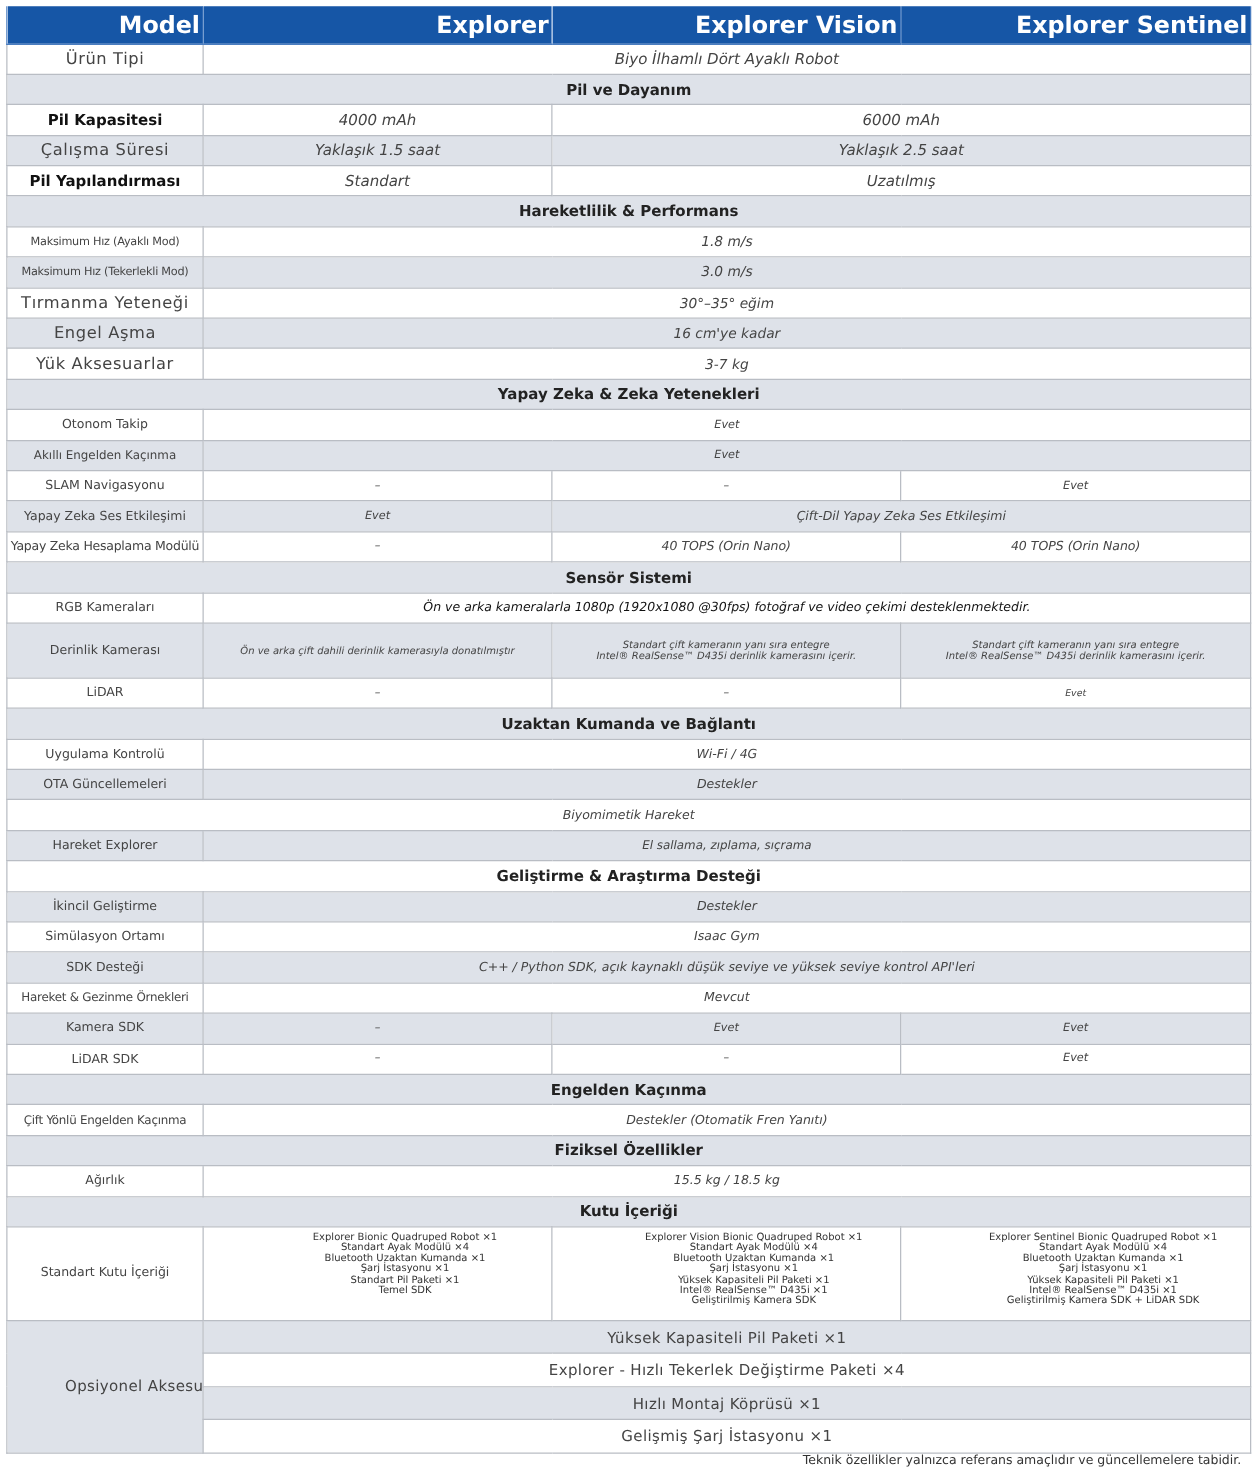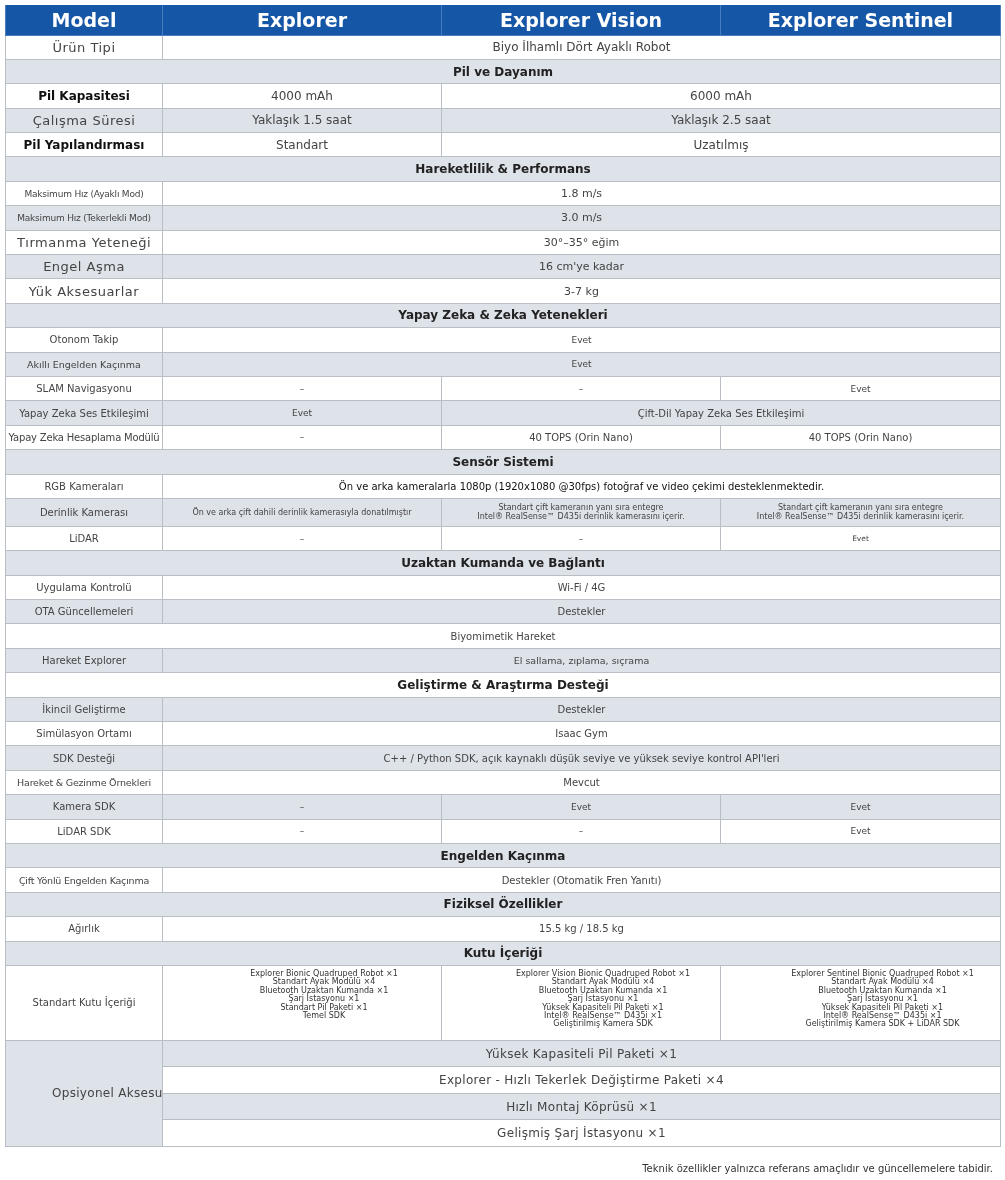--- a/index.html
+++ b/index.html
@@ -5,31 +5,31 @@
   * { box-sizing: border-box; margin: 0; padding: 0; }
   html, body { width: 1005px; height: 1180px; background: #ffffff; overflow: hidden; }
   body { font-family: "DejaVu Sans", sans-serif; color: #333; position: relative; }
   .wrap { position: absolute; left: 5px; top: 5px; width: 995px; }
   table { border-collapse: collapse; width: 995px; table-layout: fixed; }
   col.c0 { width: 157px; }
   col.c1 { width: 279px; }
   col.c2 { width: 279px; }
   col.c3 { width: 280px; }
   td, th { border: 1px solid #b9bdc4; text-align: center; vertical-align: middle; padding: 0 2px; overflow: hidden; white-space: nowrap; }
-  thead th { background: #1656a6; color: #fff; font-weight: bold; font-size: 19px; height: 30px; border-color: #4a7dc0; border-top: none; }
+  thead th { background: #1656a6; color: #fff; font-weight: bold; font-size: 19px; height: 30px; border-color: #4a7dc0; border-top: none; text-align: right; }
   tr { height: 24.4px; }
   tr.w td { background: #ffffff; }
   tr.g td { background: #dee2e9; }
   tr.sec td { font-weight: bold; font-size: 12px; color: #222; }
   td { font-size: 11px; color: #444; }
   td.lab { font-size: 11px; color: #444; }
   td.lab.big { font-size: 13px; letter-spacing: 0.5px; }
   td.lab.tiny { font-size: 9px; letter-spacing: -0.2px; }
   td.lab.bold { font-weight: bold; color: #111; font-size: 12px; }
-  td.val { font-size: 11px; }
+  td.val { font-size: 11px; font-style: italic; }
   td.val.sm { font-size: 9px; }
   td.val.xs { font-size: 8px; line-height: 9px; white-space: normal; }
   td.val.dark { color: #111; font-size: 11px; }
   td.val.med { font-size: 12px; }
   tr.box td { height: 75px; }
   td.boxcell { font-size: 8px; line-height: 8.4px; white-space: normal; vertical-align: top; padding-top: 4px; color: #333; padding-left: 46px; }
   td.boxcell div { white-space: nowrap; }
   tr.opt td { height: 26.5px; font-size: 12px; letter-spacing: 0.3px; }
   td.optlab { background: #dee2e9 !important; font-size: 10px; padding-left: 46px; }
   .footnote { position: absolute; right: 12px; top: 1163px; font-size: 10px; color: #333; }
@@ -127,21 +127,21 @@
       <td class="val" style="font-size:10px">40 TOPS (Orin Nano)</td>
       <td class="val" style="font-size:10px">40 TOPS (Orin Nano)</td>
     </tr>
     <tr class="g sec">
       <td colspan="4">Sensör Sistemi</td>
     </tr>
     <tr class="w">
       <td class="lab" style="font-size:10px">RGB Kameraları</td>
       <td class="val dark" style="font-size:10px" colspan="3">Ön ve arka kameralarla 1080p (1920x1080 @30fps) fotoğraf ve video çekimi desteklenmektedir.</td>
     </tr>
-    <tr class="g" style="height:28px">
+    <tr class="g" style="height:44px">
       <td class="lab" style="font-size:10px">Derinlik Kamerası</td>
       <td class="val" style="font-size:8px">Ön ve arka çift dahili derinlik kamerasıyla donatılmıştır</td>
       <td class="val xs">
         <div>Standart çift kameranın yanı sıra entegre</div>
         <div>Intel® RealSense™ D435i derinlik kamerasını içerir.</div>
       </td>
       <td class="val xs">
         <div>Standart çift kameranın yanı sıra entegre</div>
         <div>Intel® RealSense™ D435i derinlik kamerasını içerir.</div>
       </td>

